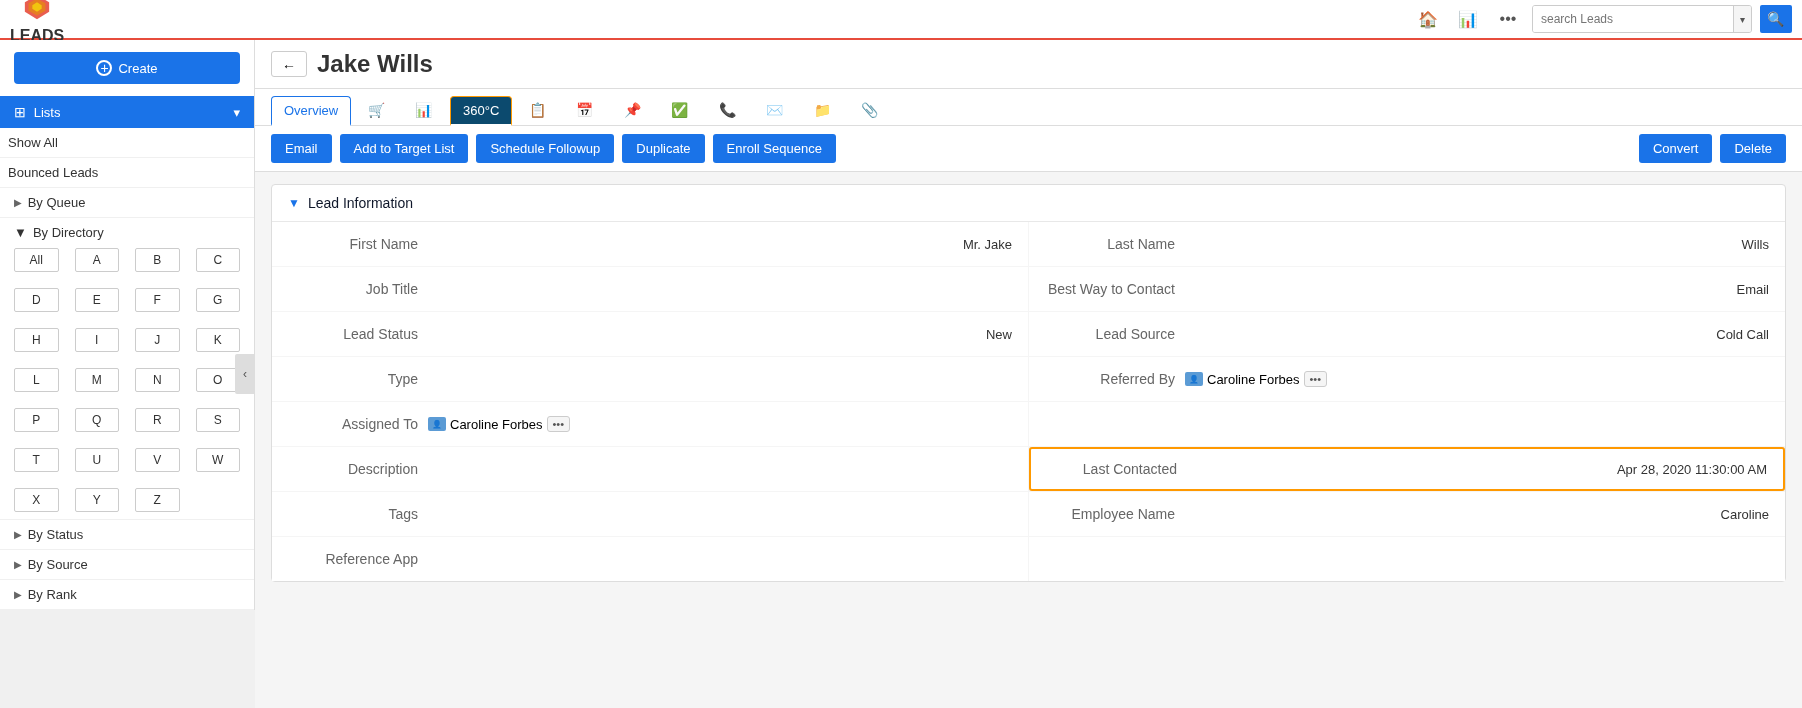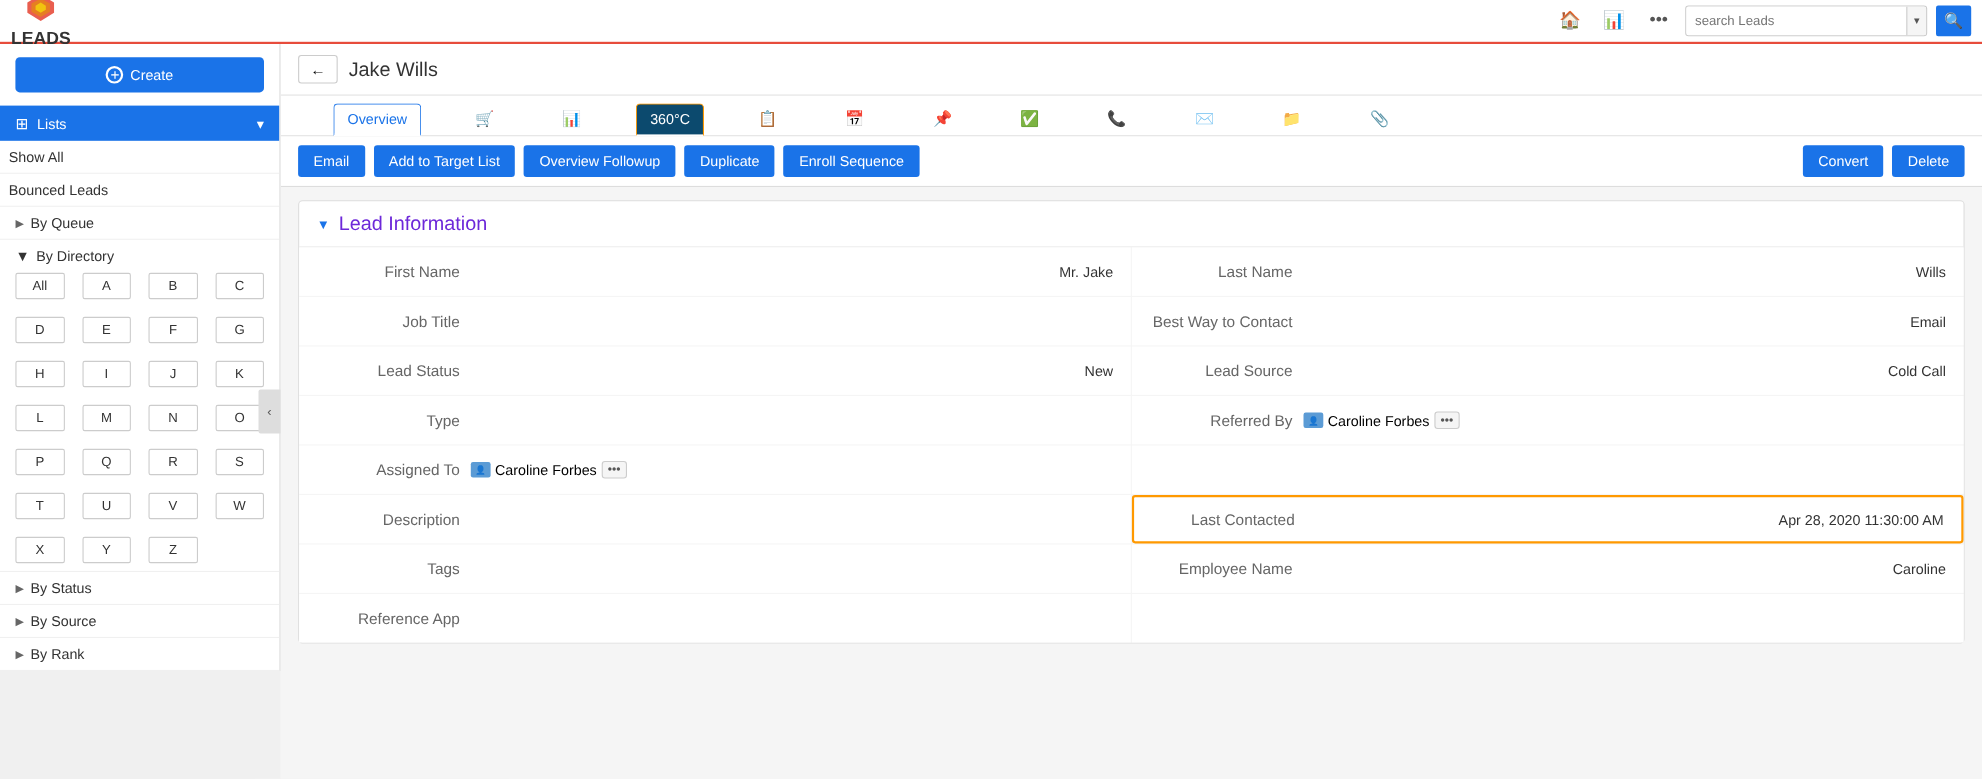--- a/index.html
+++ b/index.html
@@ -210,22 +210,22 @@
     }
     .back-btn {
       border: 1px solid #ccc;
       background: white;
       padding: 4px 10px;
       cursor: pointer;
       border-radius: 3px;
       font-size: 14px;
     }
     .lead-title {
-      font-size: 18px;
-      font-weight: 400;
+      font-size: 24px;
+      font-weight: 700;
       color: #333;
     }
 
     
     .tabs-bar {
       background: #fff;
       border-bottom: 1px solid #ddd;
       padding: 6px 16px 0;
       display: flex;
       align-items: center;
@@ -233,21 +233,20 @@
     }
     .tab-item {
       padding: 6px 12px;
       cursor: pointer;
       border: 1px solid transparent;
       border-radius: 4px 4px 0 0;
       font-size: 13px;
       display: flex;
       align-items: flex-end;
       gap: 4px;
-      margin-left: 32px;
     }
     .tab-item.active {
       border: 1px solid #1a73e8;
       border-bottom: 2px solid white;
       color: #1a73e8;
       background: white;
       margin-bottom: -1px;
     }
     .tab-item.orange-tab {
       background: #0c4a6e;
@@ -287,23 +286,23 @@
     }
     .section-header {
       display: flex;
       align-items: center;
       gap: 8px;
       padding: 10px 16px;
       border-bottom: 1px solid #e8e8e8;
       cursor: pointer;
     }
     .section-title {
-      color: #6d28d9;
+      color: #0f172a;
       font-weight: 500;
-      font-size: 18px;
+      font-size: 14px;
     }
     .section-arrow { color: #1a73e8; font-size: 12px; }
 
     .form-grid {
       display: grid;
       grid-template-columns: 1fr 1fr;
       background: #f5f5f5;
       gap: 1px;
     }
     .form-row {
@@ -530,21 +529,21 @@
         <span class="tab-icon">📁</span>
       </div>
       <div class="tab-item">
         <span class="tab-icon">📎</span>
       </div>
     </div>
 
     <div class="action-bar">
       <button class="action-btn btn-blue">Email</button>
       <button class="action-btn btn-blue">Add to Target List</button>
-      <button class="action-btn btn-blue">Overview Followup</button>
+      <button class="action-btn btn-blue">Schedule Followup</button>
       <button class="action-btn btn-blue">Duplicate</button>
       <button class="action-btn btn-blue">Enroll Sequence</button>
       <div style="flex:1;"></div>
       <button class="action-btn btn-blue btn-right">Convert</button>
       <button class="action-btn btn-blue">Delete</button>
     </div>
 
     <div class="lead-form-container">
       <div class="section-header">
         <span class="section-arrow">▼</span>

